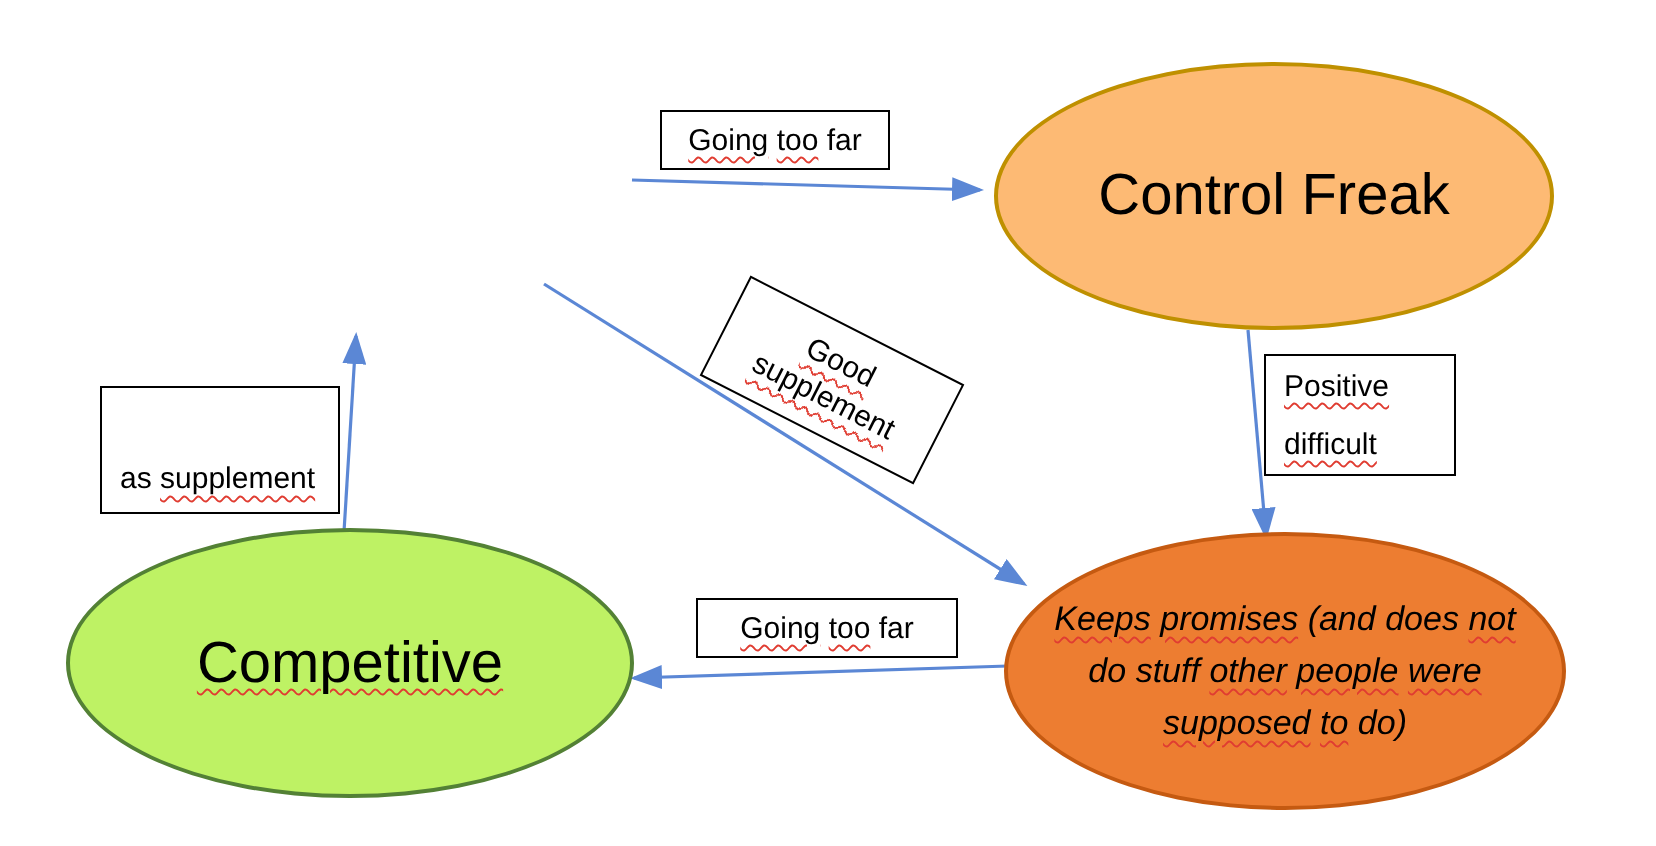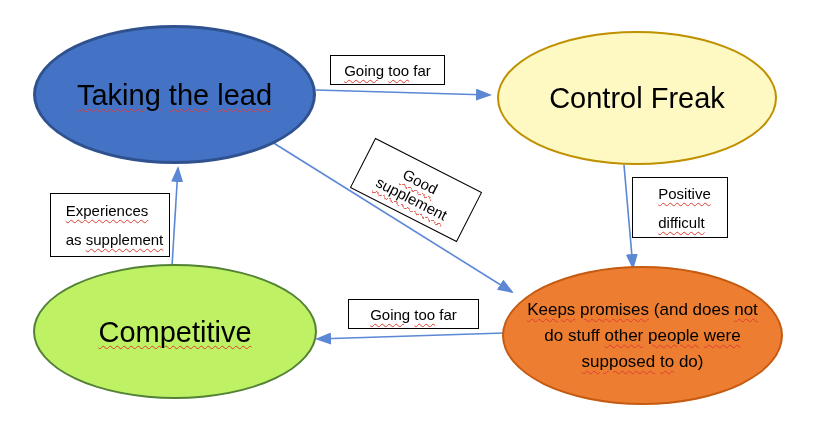--- a/index.html
+++ b/index.html
@@ -40,21 +40,20 @@
 
   .label-box {
     position: absolute;
     box-sizing: border-box;
     background: #ffffff;
     border: 1.5px solid #000000;
     color: #000000;
     font-size: 15px;
     display: flex;
     align-items: center;
-    justify-content: center;
   }
   .label-center { justify-content: center; text-align: right; }
   .label-left   { padding-left: 9px; line-height: 29px; }
   #label-going-too-far-top    { left: 330px; top: 55px;  width: 115px; height: 30px; }
   #label-experiences          { left: 50px;  top: 193px; width: 120px; height: 64px; }
   #label-positive-opposite    { left: 632px; top: 177px; width: 96px;  height: 61px; }
   #label-going-too-far-bottom { left: 348px; top: 299px; width: 131px; height: 30px; }
   #label-good-supplement {
     left: 356px; top: 162px; width: 120px; height: 56px;
     transform: rotate(27deg);
@@ -84,49 +83,46 @@
     </defs>
     <g fill="none" stroke-width="1.6" style="stroke: rgb(91, 135, 213);">
       <line x1="316" y1="90" x2="490" y2="95" marker-end="url(#arrowhead)"></line>
       <line x1="272" y1="142" x2="512" y2="292" marker-end="url(#arrowhead)"></line>
       <line x1="624" y1="165" x2="633" y2="268" marker-end="url(#arrowhead)"></line>
       <line x1="504" y1="333" x2="317" y2="339" marker-end="url(#arrowhead)"></line>
       <line x1="172" y1="266" x2="178" y2="168" marker-end="url(#arrowhead)"></line>
     </g>
   </svg>
 
-  <div class="node" id="node-taking-the-lead" style="background-color: rgb(68, 114, 196); border-color: rgb(47, 82, 143);">
-    <div class="node-text title-text"><span class="squiggle">Taking</span> <span class="squiggle">the</span> <span class="squiggle">lead</span></div>
-  </div>
 
-  <div class="node" id="node-control-freak" style="background-color: #fef9c3; border-color: rgb(191, 144, 0);">
+  <div class="node" id="node-control-freak" style="background-color: #fdba74; border-color: rgb(191, 144, 0);">
     <div class="node-text title-text"><span>Control</span> <span>Freak</span></div>
   </div>
 
   <div class="node" id="node-competitive" style="background-color: #bef264; border-color: rgb(83, 129, 53);">
     <div class="node-text title-text"><span class="squiggle">Competitive</span></div>
   </div>
 
-  <div class="node" id="node-keeps-promises" style="background-color: rgb(237, 125, 49); border-color: rgb(197, 90, 17);">
+  <div class="node" id="node-keeps-promises" style="background-color: rgb(237, 125, 49); border-color: rgb(197, 90, 17); font-style: italic;">
     <div class="node-text"><span class="squiggle">Keeps</span> <span class="squiggle">promises</span> <span>(and</span> <span>does</span> <span class="squiggle">not</span><br><span>do</span> <span>stuff</span> <span class="squiggle">other</span> <span class="squiggle">people</span> <span class="squiggle">were</span><br><span class="squiggle">supposed</span> <span class="squiggle">to</span> <span>do)</span></div>
   </div>
 
   <div class="label-box label-center" id="label-going-too-far-top">
     <span><span class="squiggle">Going</span> <span class="squiggle">too</span> <span>far</span></span>
   </div>
 
   <div class="label-box" id="label-good-supplement">
     <span><span class="squiggle">Good</span><br><span class="squiggle">supplement</span></span>
   </div>
 
   <div class="label-box label-left" id="label-positive-opposite">
     <span><span class="squiggle">Positive</span><br><span class="squiggle">difficult</span></span>
   </div>
 
   <div class="label-box label-left" id="label-experiences">
-    <span><span class="squiggle">Experiences</span><br><span>as</span> <span class="squiggle">supplement</span></span>
+    <span><br><span>as</span> <span class="squiggle">supplement</span></span>
   </div>
 
   <div class="label-box label-center" id="label-going-too-far-bottom">
     <span><span class="squiggle">Going</span> <span class="squiggle">too</span> <span>far</span></span>
   </div>
 
 </div>
 
 </body></html>

